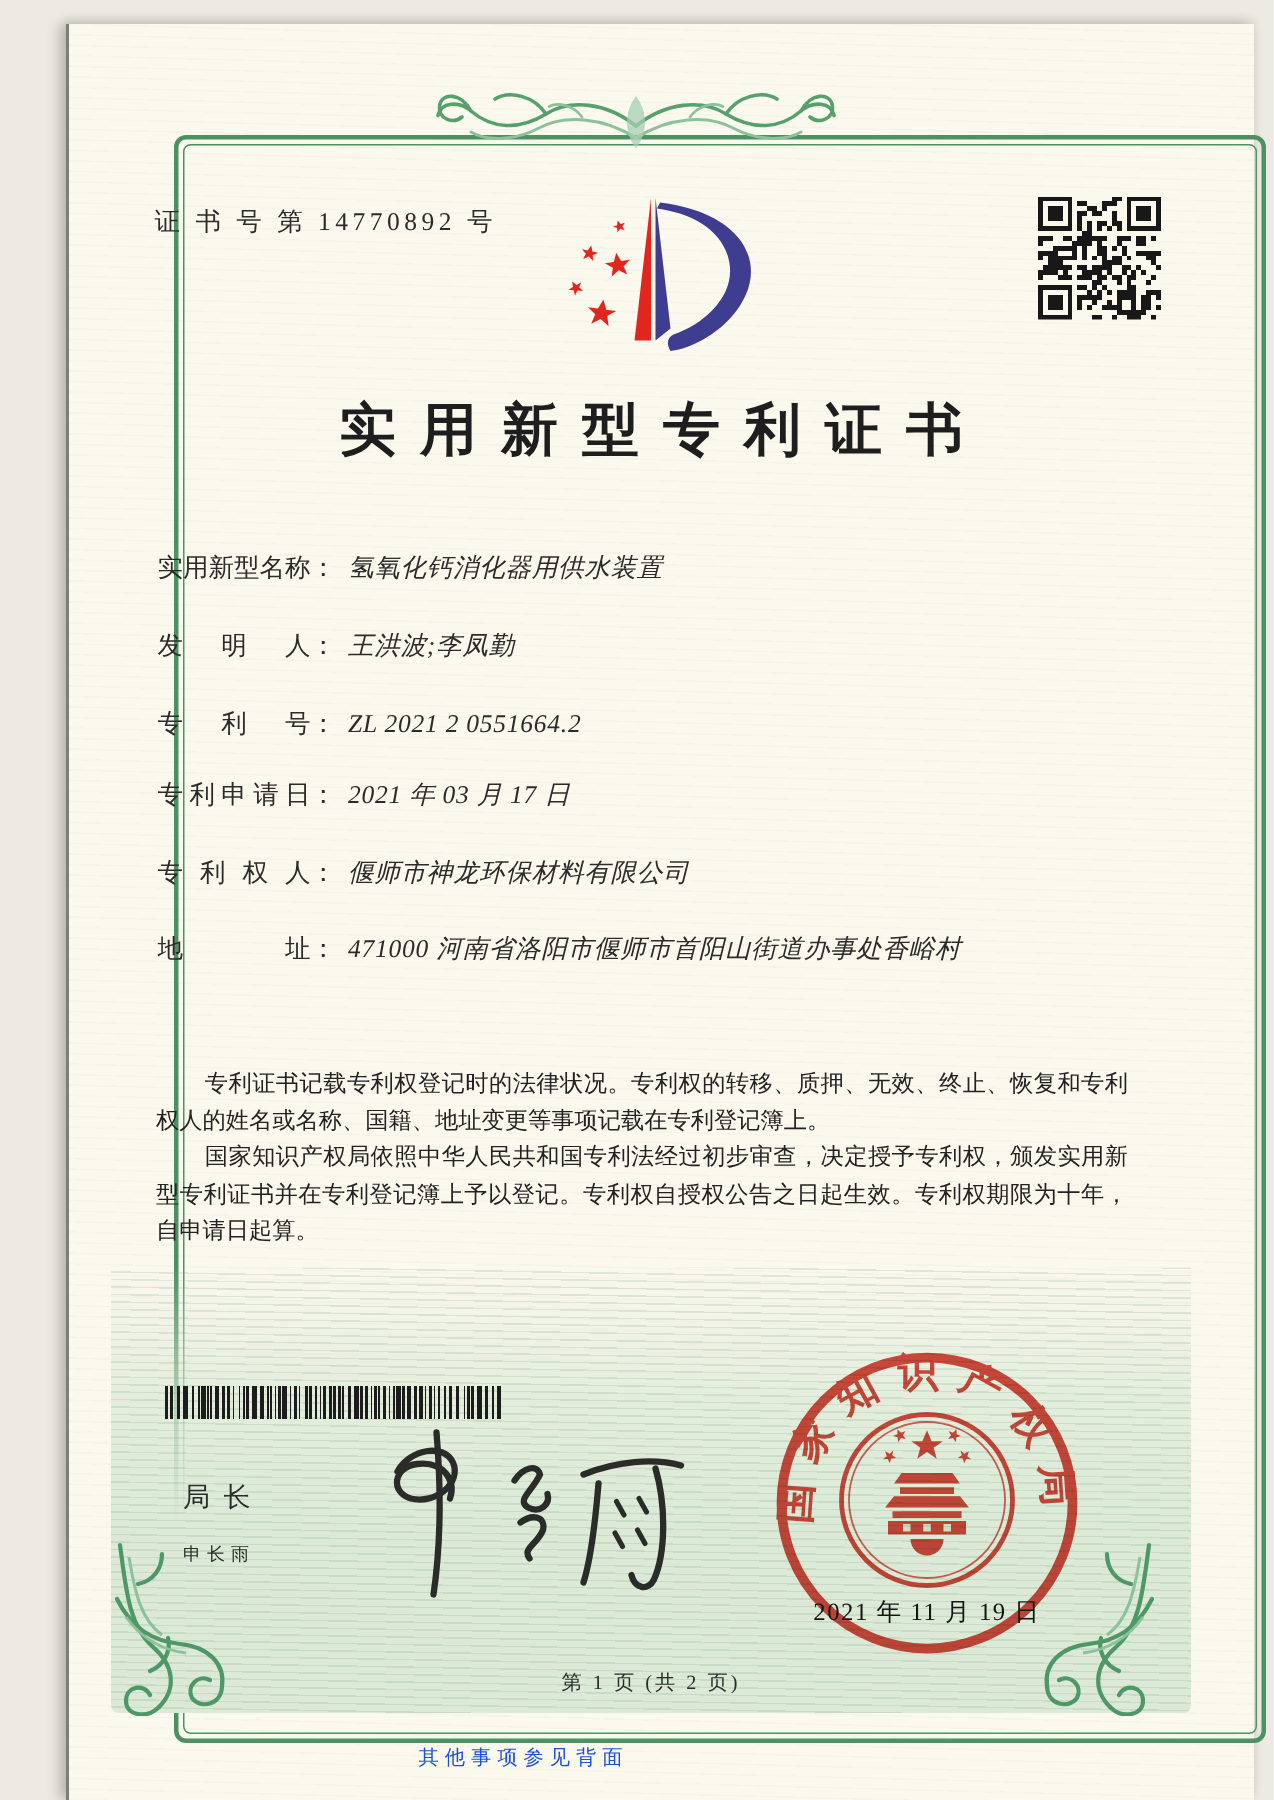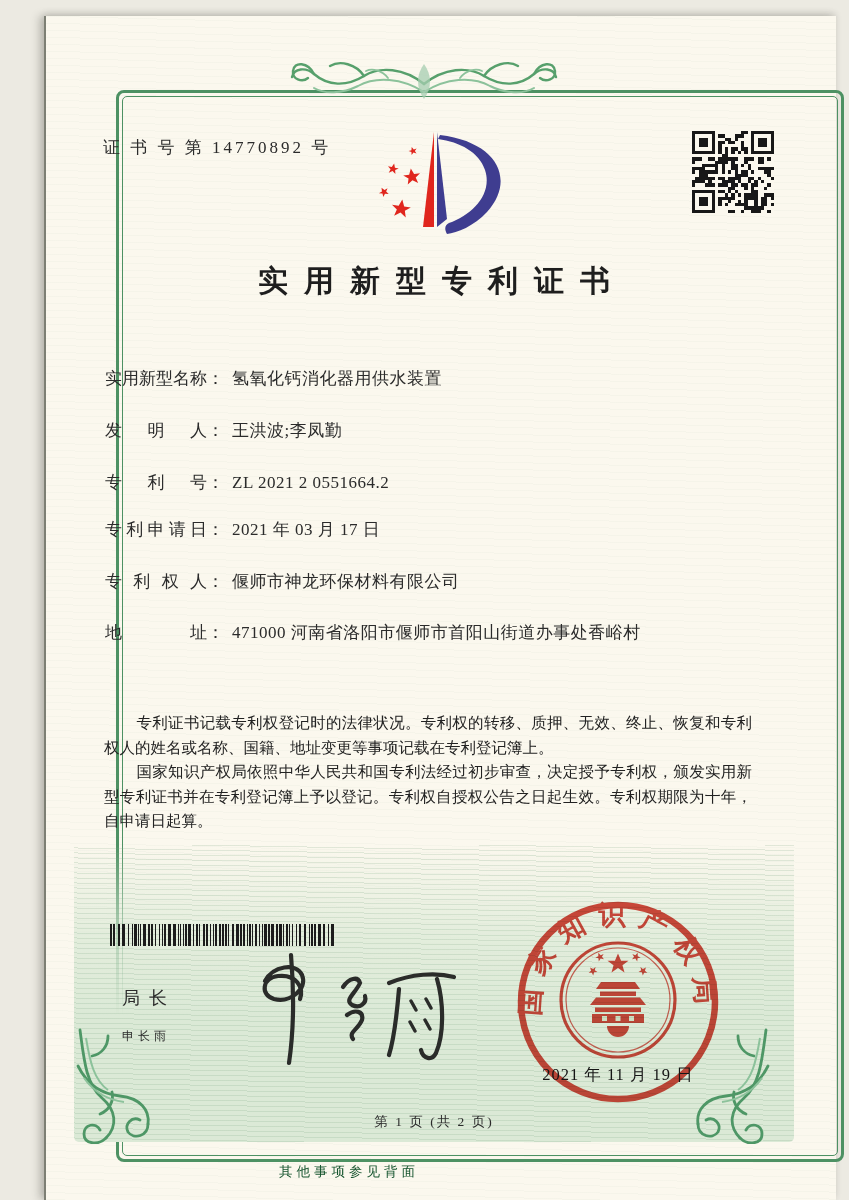--- a/index.html
+++ b/index.html
@@ -33,45 +33,45 @@
   .green-band {
     position:absolute; left:74px; top:845px; width:720px; height:297px;
     background:
       repeating-linear-gradient(181deg, rgba(120,165,128,.20) 0 1px, transparent 1px 5px),
       linear-gradient(180deg, rgba(219,233,214,0) 0, rgba(219,233,214,.75) 90px, #dbe9d6 170px);
     border-radius:0 0 5px 5px;
   }
   
   .cert-no { position:absolute; left:103px; top:136px; font-size:17px; letter-spacing:3px; }
   .title   { position:absolute; left:70px; width:728px; top:261px; text-align:center;
-             font-size:30px; font-weight:600; letter-spacing:16px; padding-left:16px; color:#1e1e1e; }
+             font-size:38px; font-weight:600; letter-spacing:16px; padding-left:16px; color:#1e1e1e; }
   .frow  { position:absolute; left:105px; width:660px; font-size:17px; white-space:nowrap; }
   .flabel{ display:inline-block; width:102px; text-align:justify; text-align-last:justify; }
   .fcolon{ display:inline-block; margin-right:8px; }
-  .fvalue{ letter-spacing:.5px; }
+  .fvalue{ letter-spacing:.5px;font-style:italic; }
   .fgroup2{ position:absolute; left:350px; top:0; }
   .r1{top:367px} .r2{top:419px} .r3{top:471px} .r4{top:518px}
   .r5{top:570px} .r6{top:621px} .r7{top:673px}
   .paras { position:absolute; left:104px; top:711px; width:648px;
            font-size:15.5px; line-height:24.6px; text-align:justify; color:#222; }
   .paras p { text-indent:2.1em; }
   
   .barcode { position:absolute; left:110px; top:924px; }
   .director-title { position:absolute; left:122px; top:986px; font-size:18px; letter-spacing:9px;
                     font-family:"Liberation Sans","DejaVu Sans",sans-serif;text-align:right; }
   .director-name  { position:absolute; left:122px; top:1028px; font-size:12px; letter-spacing:4px;
                     font-family:"Liberation Sans","DejaVu Sans",sans-serif; }
   .signature { position:absolute; left:243px; top:951px; }
   .seal { position:absolute; left:512px; top:896px; mix-blend-mode:multiply; opacity:.92; }
   .seal-date { position:absolute; left:512px; top:1064px; width:212px; text-align:center;
                font-size:16.5px; letter-spacing:1px; color:#151515; }
   .page-footer { position:absolute; left:70px; width:728px; top:1113px; text-align:center;
                  font-size:13.5px; letter-spacing:2px; }
   .back-note { position:absolute; left:0; width:698px; top:1163px; text-align:center;
-               font-size:13.5px; letter-spacing:4px; color:#14532d; }
+               font-size:13.5px; letter-spacing:4px; color:#1d4ed8; }
   
   .logo { position:absolute; left:346px; top:120px; }
   .qr   { position:absolute; left:692px; top:131px; }
   .ornament-top { position:absolute; left:284px; top:44px; }
   .flourish { position:absolute; }
   .flourish.bl { left:72px;  top:1026px; }
   .flourish.br { left:656px; top:1026px; transform:scaleX(-1); }
 </style>
 </head>
 <body>

